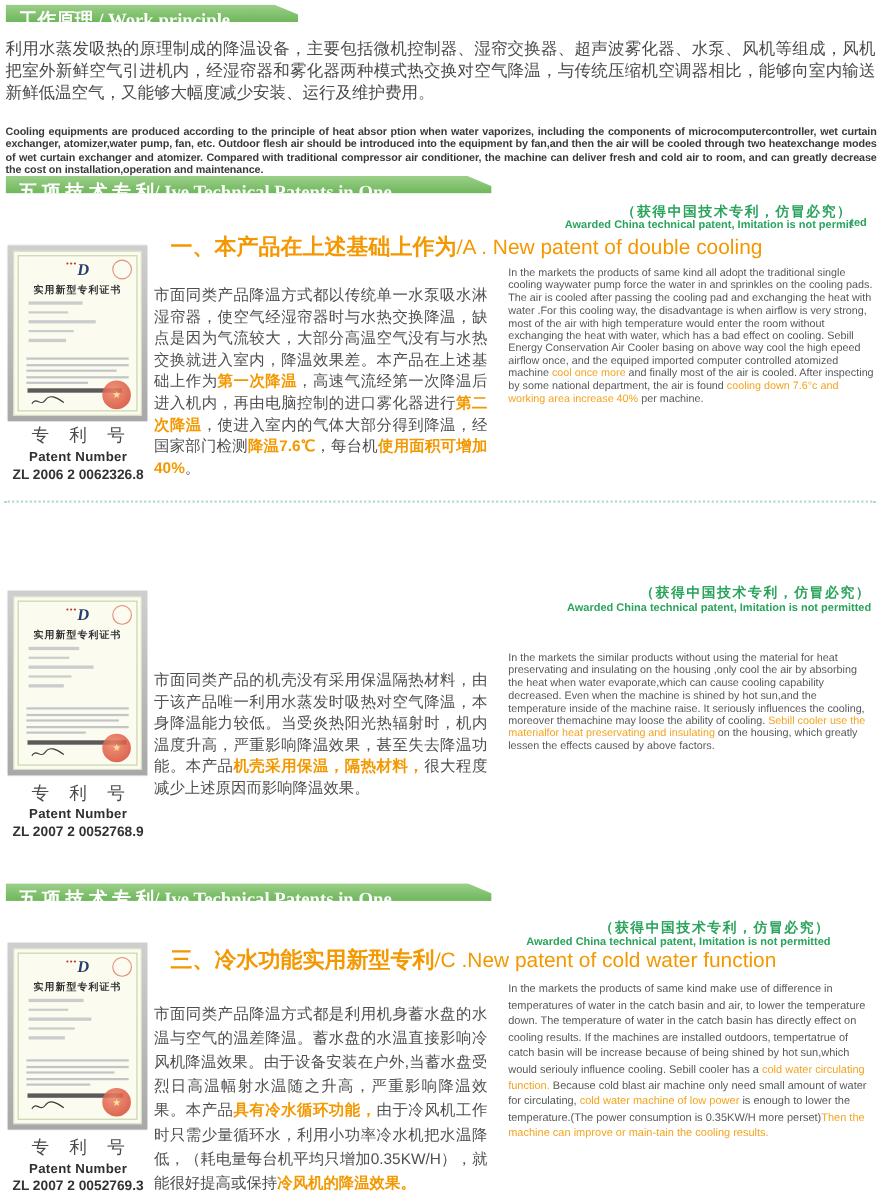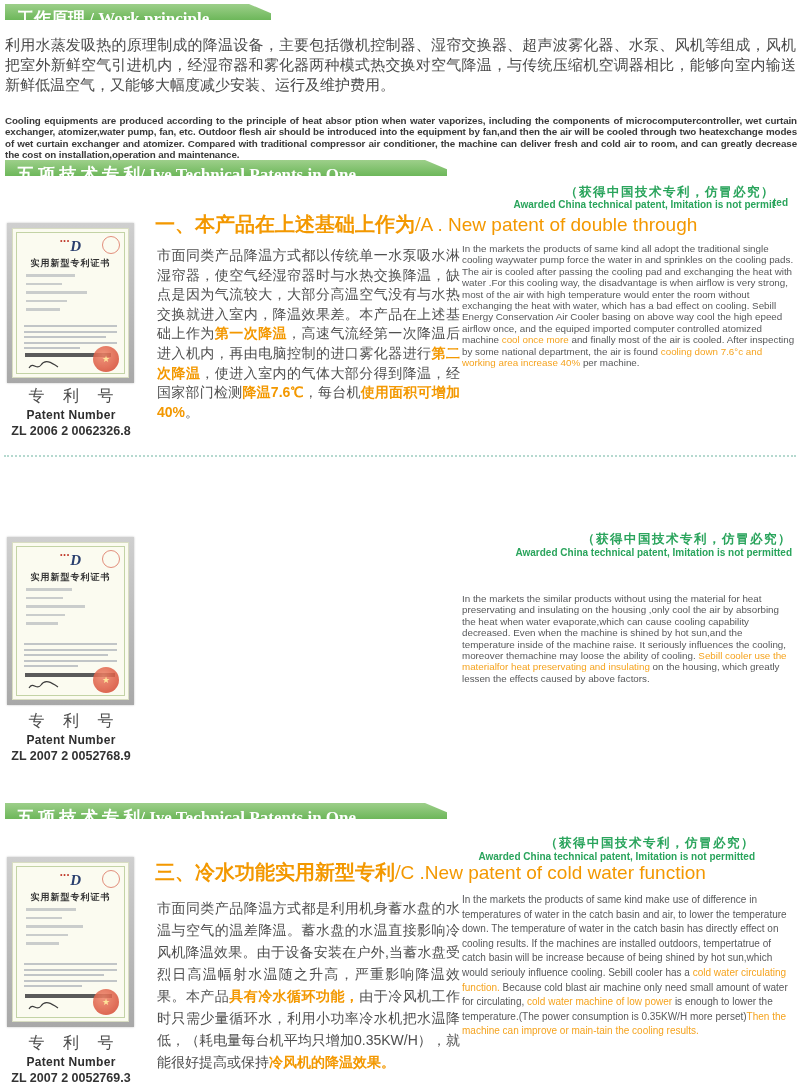--- a/index.html
+++ b/index.html
@@ -24,22 +24,22 @@
   .award-en{position:absolute;color:#2aa45c;font-size:10px;font-weight:bold;white-space:nowrap;}
 
   
   .heading{position:absolute;white-space:nowrap;color:#f39800;}
   .heading .zh{font-family:"Liberation Serif",serif;font-weight:bold;font-size:20px;}
   .heading .en{font-size:19px;}
   .heading.small .zh{font-size:17.5px;}
   .heading.small .en{font-size:16.5px;}
 
   
-  .cn-body{position:absolute;left:157px;width:303px;font-size:14px;line-height:19.6px;
-           text-align:justify;color:#4f4f4f;}
+  .cn-body{position:absolute;left:140px;width:303px;font-size:14px;line-height:19.6px;
+           text-align:justify;color:#4f4f4f;margin-top:13px;}
   .en-body{position:absolute;left:462px;width:333px;font-size:9.8px;line-height:11.4px;
            color:#57585a;}
   .cn-body .hl{color:#f39800;font-weight:bold;}
   .en-body .hl{color:#f5a31e;text-align:center;}
   .cn-body.wide-lines{line-height:22px;}
   .en-body.wide-lines{line-height:14.6px;font-size:10px;}
 
   
   .dotted{position:absolute;left:4px;right:4px;border-top:2px dotted #b5d9cf;}
 
@@ -82,21 +82,21 @@
   <p class="zh-intro" style="margin:0;">利用水蒸发吸热的原理制成的降温设备，主要包括微机控制器、湿帘交换器、超声波雾化器、水泵、风机等组成，风机把室外新鲜空气引进机内，经湿帘器和雾化器两种模式热交换对空气降温，与传统压缩机空调器相比，能够向室内输送新鲜低温空气，又能够大幅度减少安装、运行及维护费用。</p>
   <p class="en-intro" style="margin:0;">Cooling equipments are produced according to the principle of heat absor ption when water vaporizes, including the components of microcomputercontroller, wet curtain exchanger, atomizer,water pump, fan, etc. Outdoor flesh air should be introduced into the equipment by fan,and then the air will be cooled through two heatexchange modes of wet curtain exchanger and atomizer. Compared with traditional compressor air conditioner, the machine can deliver fresh and cold air to room, and can greatly decrease the cost on installation,operation and maintenance.</p>
 
   <div class="banner" style="left:5px;top:160px;width:442px;">五 项 技 术 专 利/  Ive Technical Patents in One</div>
 
   <div class="award-zh" style="top:184px;right:25px;">（获得中国技术专利，仿冒必究）</div>
   <div class="award-en" style="top:199px;right:25px;">Awarded China technical patent, Imitation is not permit</div>
   <div class="award-en" style="top:197px;right:12px;">ted</div>
 
   <div class="heading" style="left:155px;top:211px;">
-    <span class="zh">一、本产品在上述基础上作为/</span><span class="en">A . New patent of double through</span>
+    <span class="zh">一、本产品在上述基础上作为/</span><span class="en">A . New patent of double cooling</span>
   </div>
 
   <div class="cert" style="top:223px;height:160px;">
     <div class="cert-paper">
       <div class="cert-seal-top"></div>
       <div class="cert-logo"><i class="dots">•••</i><b>D</b></div>
       <div class="cert-title">实用新型专利证书</div>
       <div class="cert-lines">
         <i style="width:55%"></i>
           <i style="width:40%"></i>
@@ -164,20 +164,21 @@
       <div class="cert-emblem" style="bottom:6px;">★</div>
     </div>
   </div>
 
   <div class="patent" style="top:711px;">
     <div class="p-zh">专 利 号</div>
     <div class="p-en">Patent Number</div>
     <div class="p-no">ZL 2007 2 0052768.9</div>
   </div>
 
+  <div class="cn-body" style="top:596px;"><span>市面同类产品的机壳没有采用保温隔热材料，由于该产品唯一利用水蒸发时吸热对空气降温，本身降温能力较低。当受炎热阳光热辐射时，机内温度升高，严重影响降温效果，甚至失去降温功能。本产品</span><span class="hl">机壳采用保温，隔热材料，</span><span>很大程度减少上述原因而影响降温效果。</span></div>
   <div class="en-body" style="top:593px;"><span>In the markets the  similar products without using the material for heat preservating and insulating on the housing ,only cool the air by absorbing the heat when water evaporate,which can cause cooling capability decreased. Even when the machine is shined by hot sun,and the temperature inside of the machine raise. It seriously influences the cooling, moreover themachine may loose the ability of cooling. </span><span class="hl">Sebill cooler use the materialfor heat preservating and insulating</span><span> on the housing, which greatly lessen the effects caused by above factors.</span></div>
 
   <div class="banner" style="left:5px;top:803px;width:442px;">五 项 技 术 专 利/  Ive Technical Patents in One</div>
 
   <div class="award-zh" style="top:835px;right:45px;">（获得中国技术专利，仿冒必究）</div>
   <div class="award-en" style="top:851px;right:45px;">Awarded China technical patent, Imitation is not permitted</div>
 
   <div class="heading" style="left:155px;top:859px;">
     <span class="zh">三、冷水功能实用新型专利/</span><span class="en">C .New patent of cold water function</span>
   </div>

